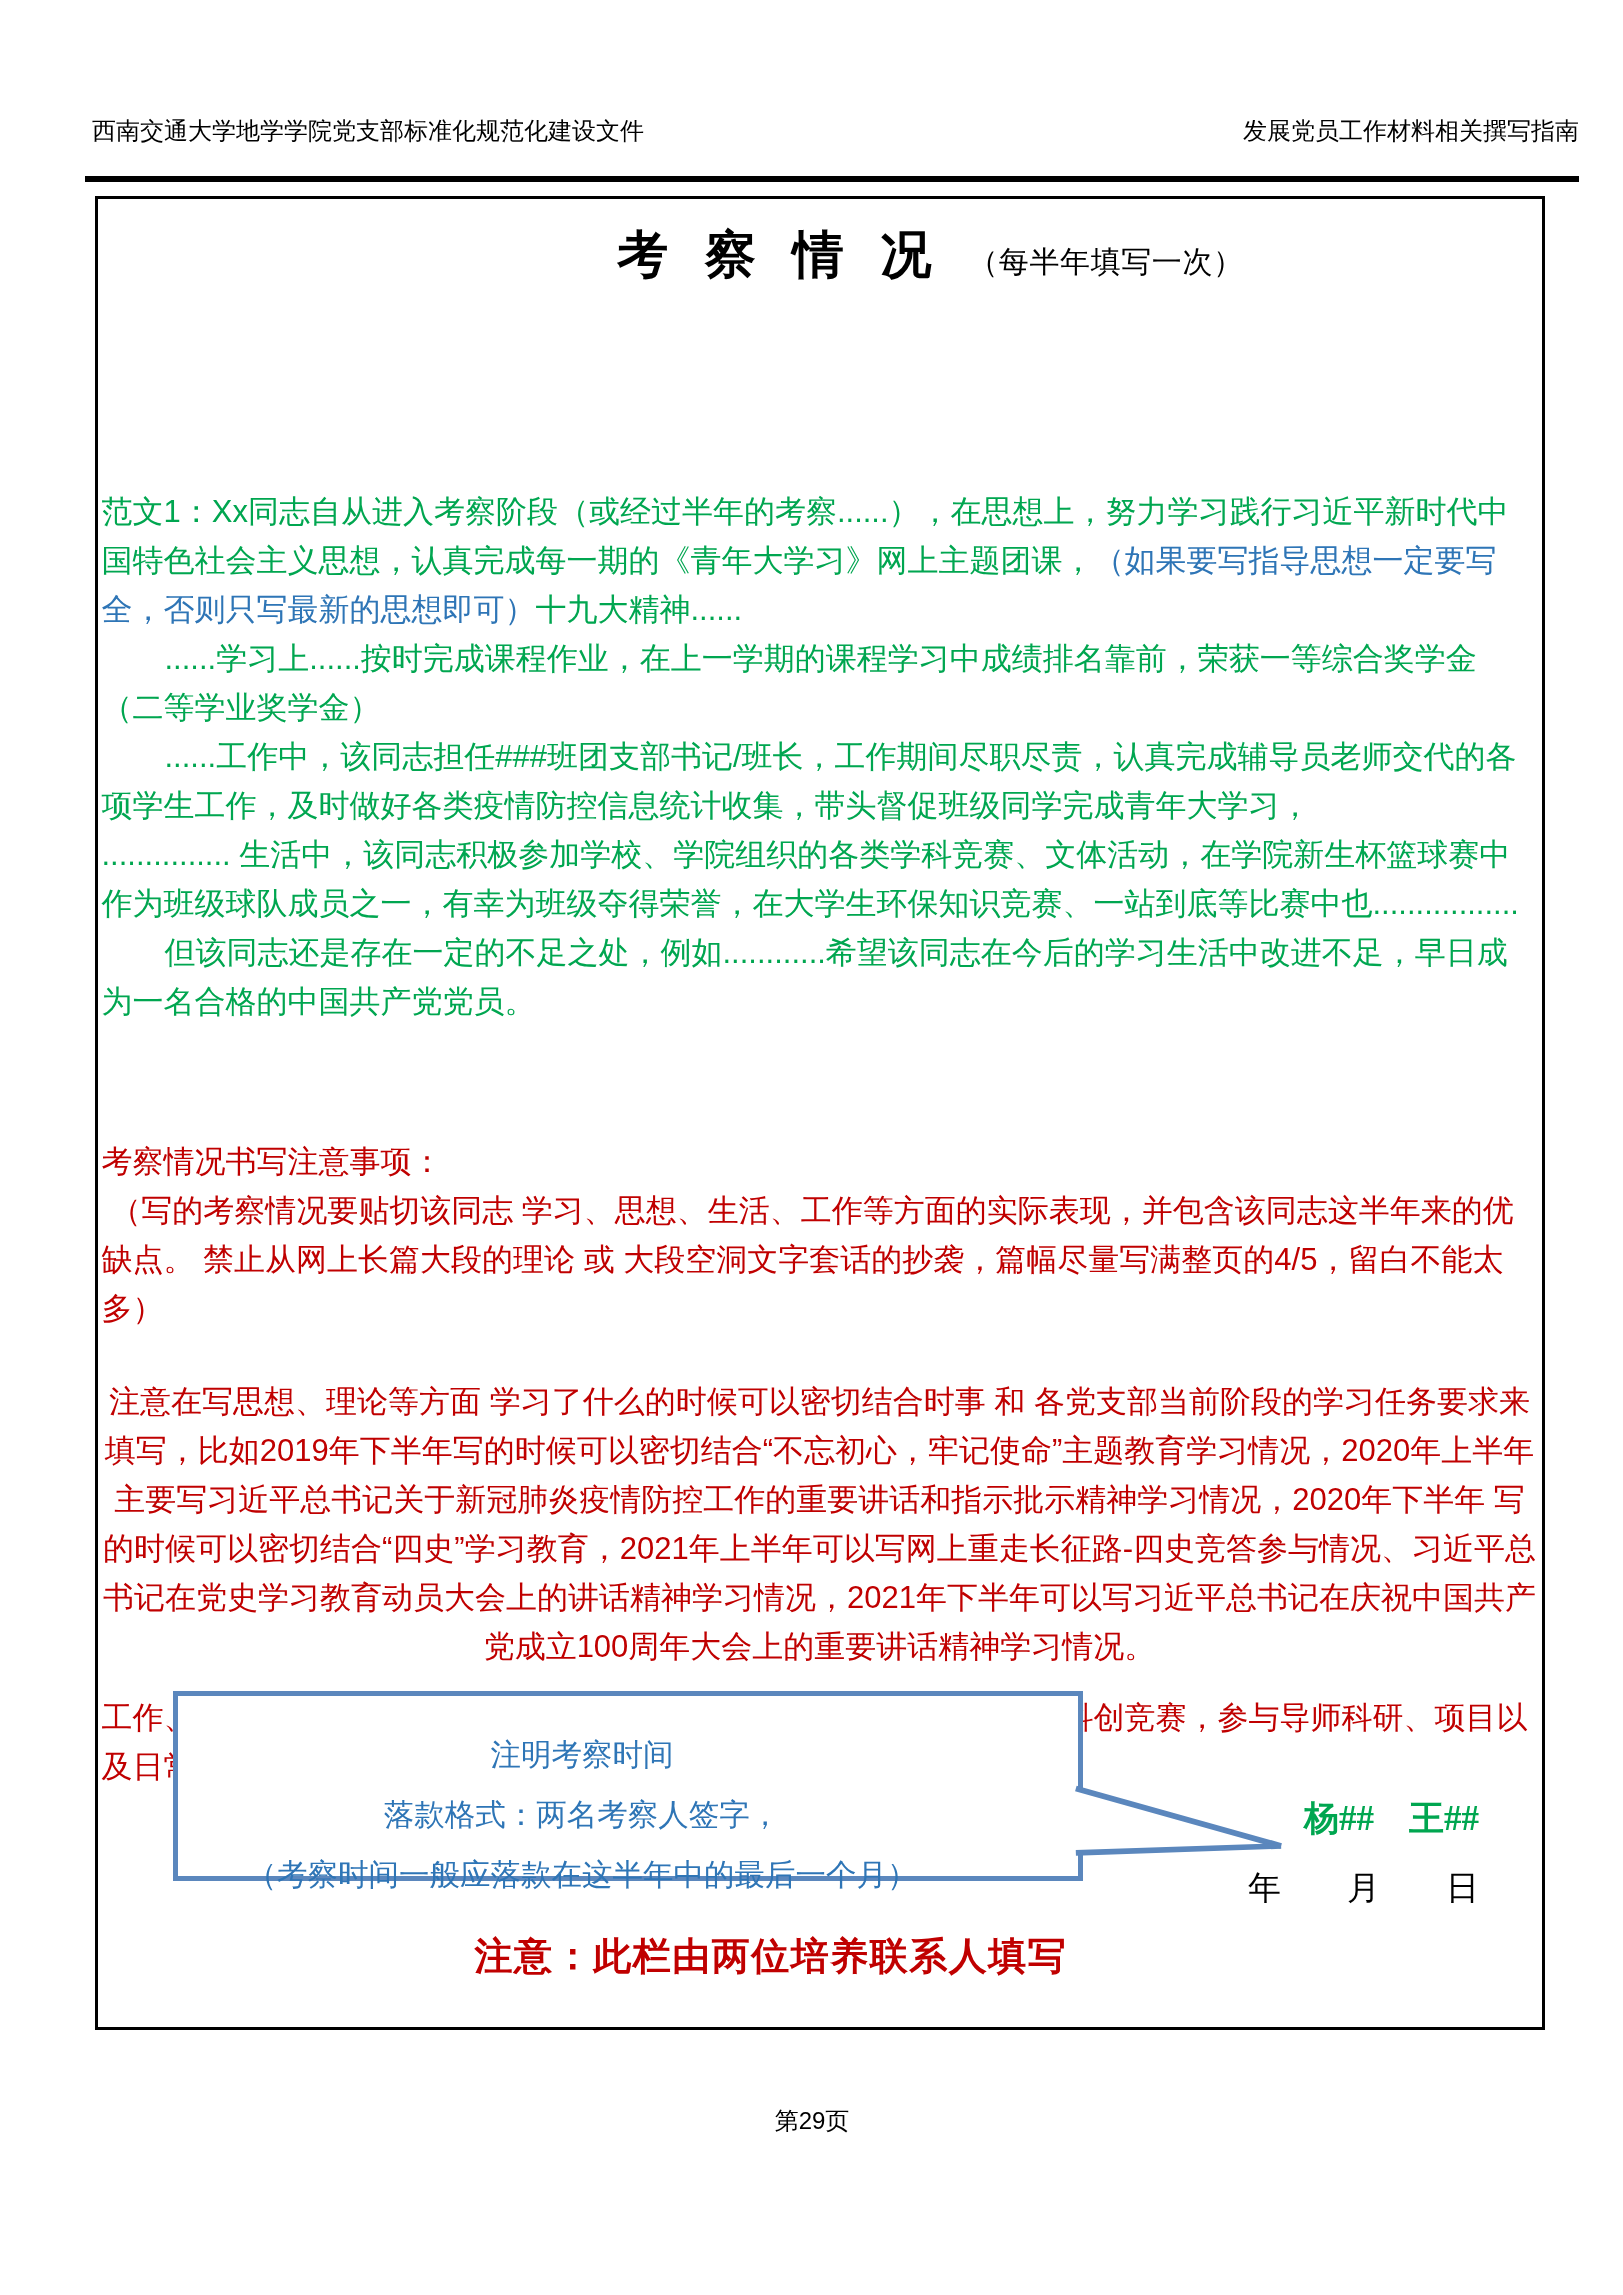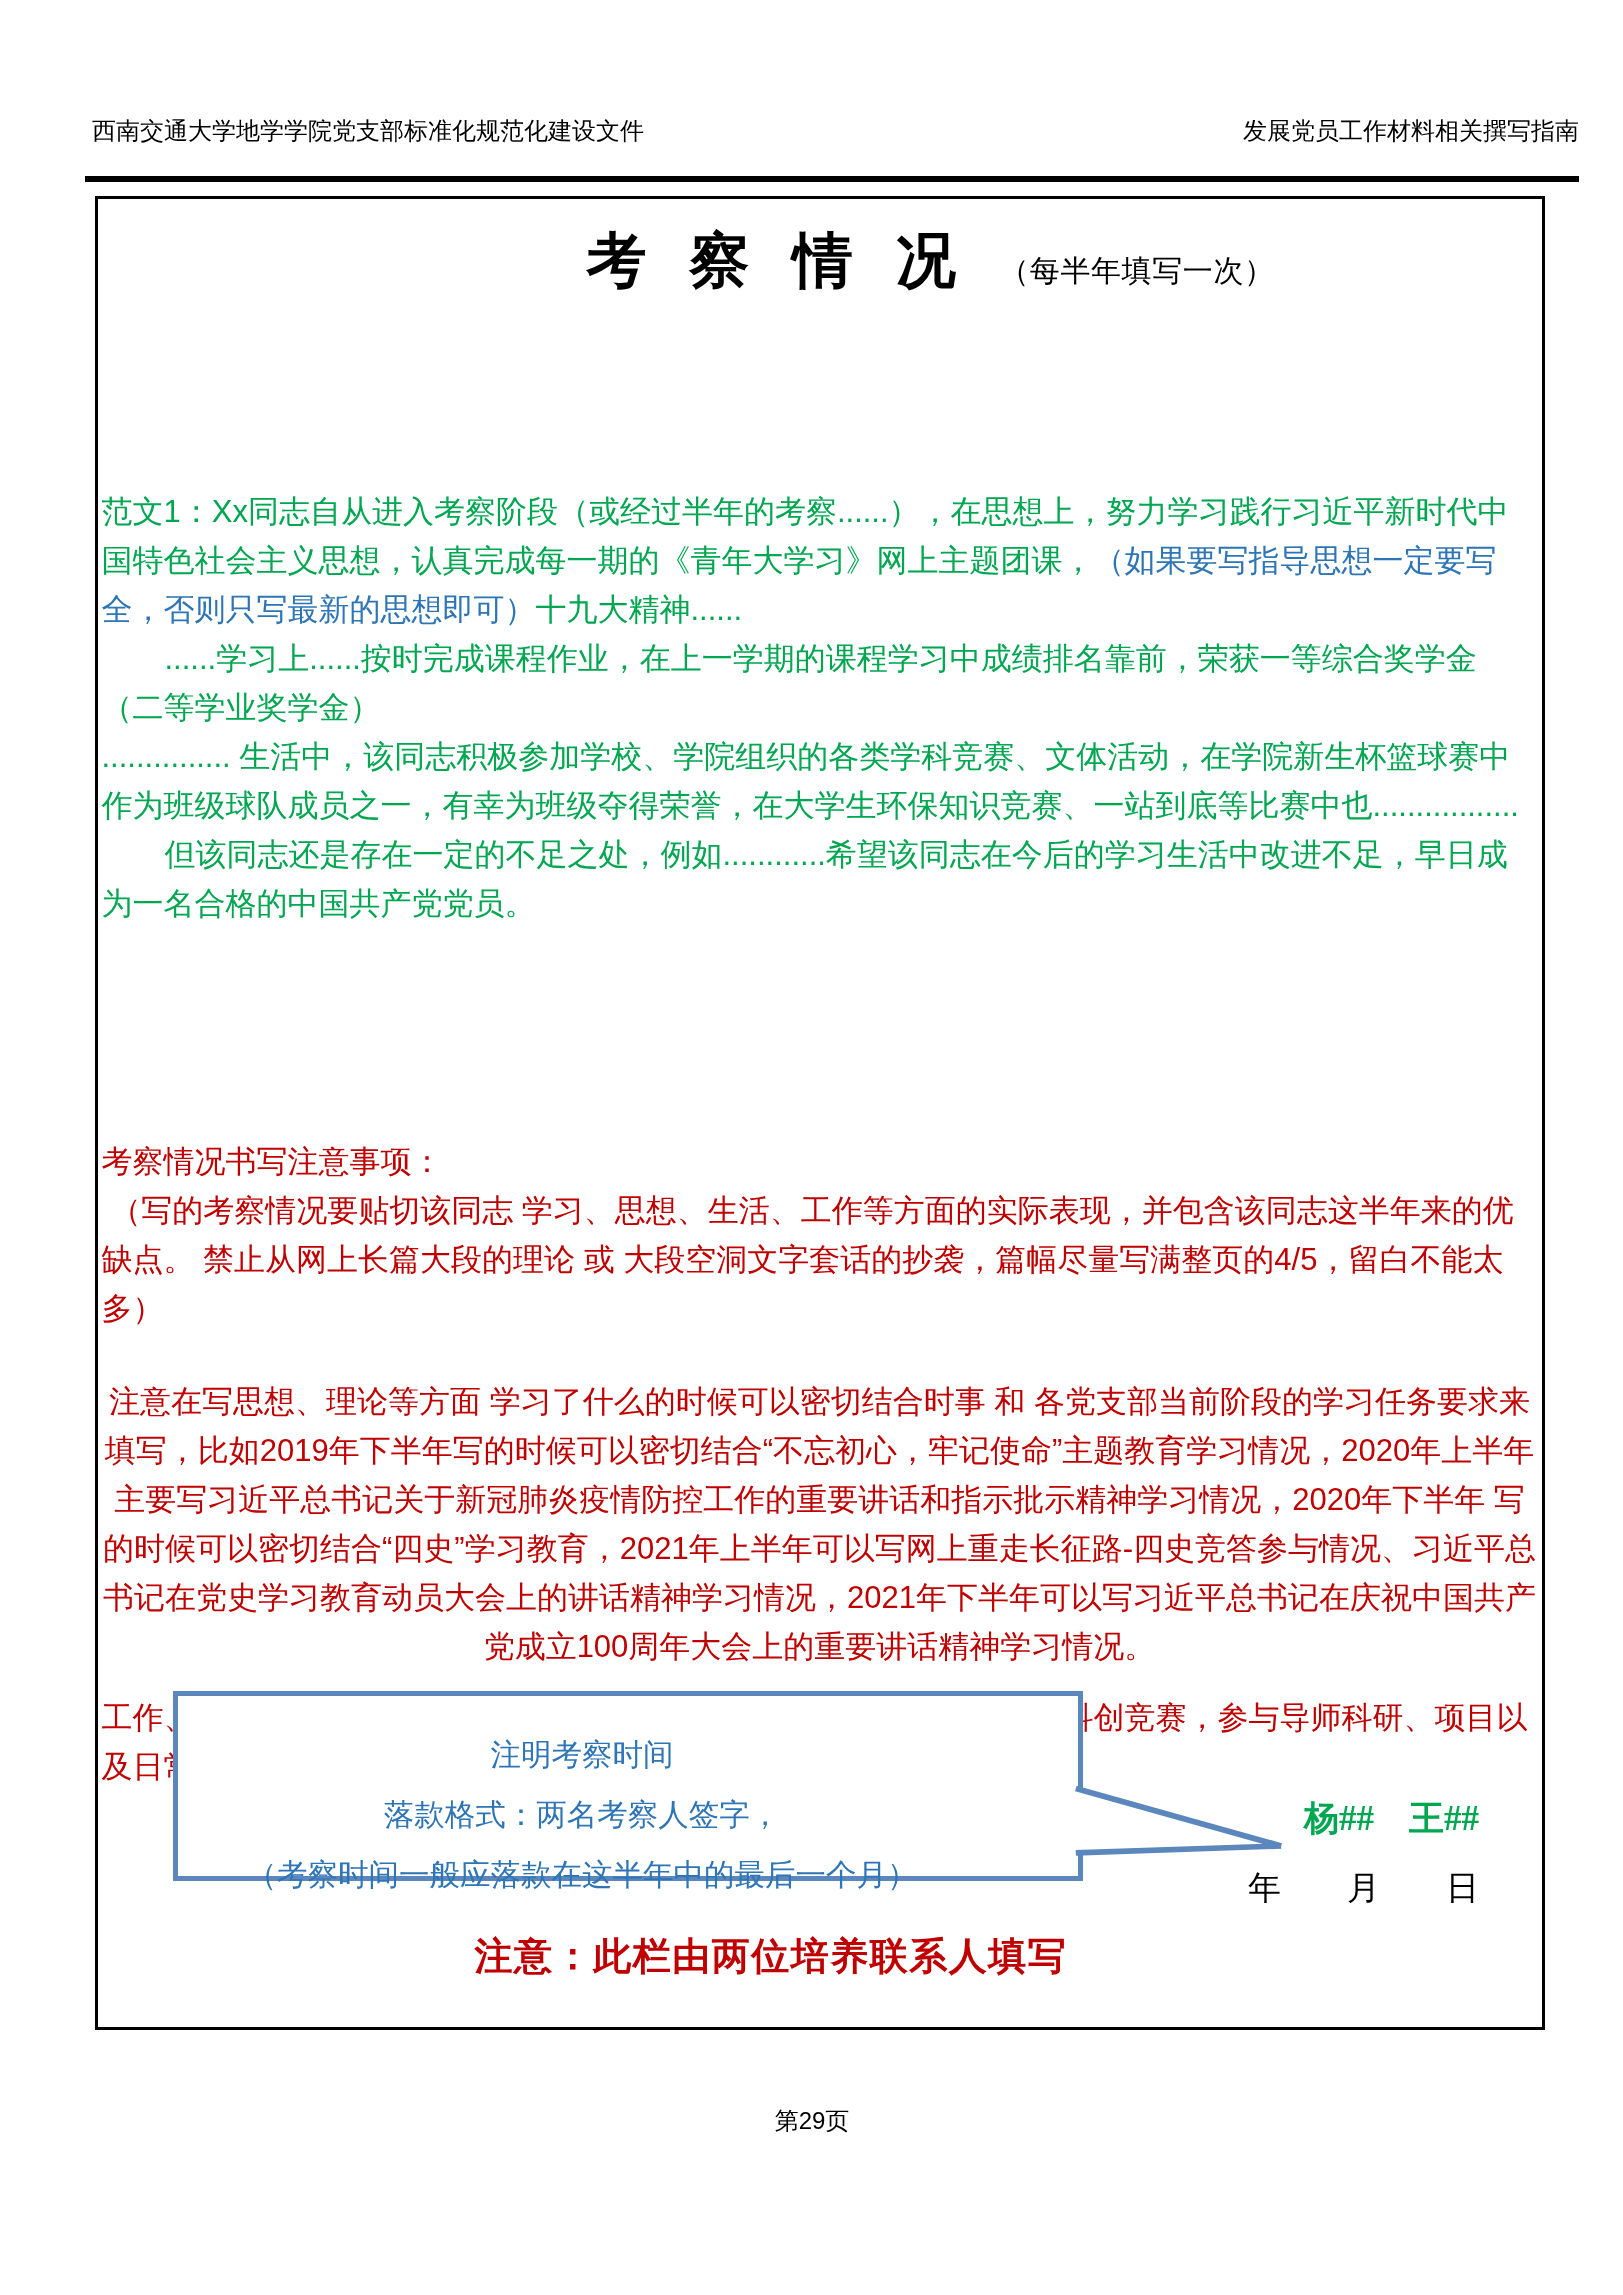--- a/index.html
+++ b/index.html
@@ -38,21 +38,21 @@
     background:#ffffff;
   }
   
   .title-row{
     position:absolute; left:0; top:22px; width:100%;
     text-align:center; white-space:nowrap;
   }
   .title-shift{position:relative; left:101px;}
   .title-main{
     font-family:Liberation Serif, serif;
-    font-weight:bold; font-size:60px; letter-spacing:0.72em; color:var(--ink);margin-left:19px;
+    font-weight:bold; font-size:51px; letter-spacing:0.72em; color:var(--ink);margin-left:19px;
   }
   .title-sub{
     font-family:"Liberation Serif", serif;
     font-size:30px; color:var(--ink); letter-spacing:0.02em;
   }
   
   .col{position:absolute; left:3.5px; width:1436px;}
   .para{
     margin:0; white-space:pre-wrap;
     font-size:31px; line-height:49px;
@@ -119,20 +119,21 @@
 
   <div class="box">
 
     <div class="title-row">
       <span class="title-shift"><span class="title-main">考察情况</span><span class="title-sub">（每半年填写一次）</span></span>
     </div>
 
     <div class="col col-green">
       <p class="para green"><span>范文1：Xx同志自从进入考察阶段（或经过半年的考察......），在思想上，努力学习践行习近平新时代中国特色社会主义思想，认真完成每一期的《青年大学习》网上主题团课，</span><span class="blue">（如果要写指导思想一定要写全，否则只写最新的思想即可）</span><span>十九大精神......</span></p>
       <p class="para green indent">......学习上......按时完成课程作业，在上一学期的课程学习中成绩排名靠前，荣获一等综合奖学金（二等学业奖学金）</p>
+      <p class="para green indent">......工作中，该同志担任###班团支部书记/班长，工作期间尽职尽责，认真完成辅导员老师交代的各项学生工作，及时做好各类疫情防控信息统计收集，带头督促班级同学完成青年大学习，</p>
       <p class="para green">............... 生活中，该同志积极参加学校、学院组织的各类学科竞赛、文体活动，在学院新生杯篮球赛中作为班级球队成员之一，有幸为班级夺得荣誉，在大学生环保知识竞赛、一站到底等比赛中也.................</p>
       <p class="para green indent">但该同志还是存在一定的不足之处，例如............希望该同志在今后的学习生活中改进不足，早日成为一名合格的中国共产党党员。</p>
     </div>
 
     <div class="col col-notes">
       <p class="para redtxt">考察情况书写注意事项：</p>
       <p class="para redtxt"> （写的考察情况要贴切该同志 学习、思想、生活、工作等方面的实际表现，并包含该同志这半年来的优缺点。 禁止从网上长篇大段的理论 或 大段空洞文字套话的抄袭，篇幅尽量写满整页的4/5，留白不能太多）</p>
     </div>
     <div class="col col-note2">
       <p class="para redtxt">注意在写思想、理论等方面 学习了什么的时候可以密切结合时事 和 各党支部当前阶段的学习任务要求来填写，比如2019年下半年写的时候可以密切结合“不忘初心，牢记使命”主题教育学习情况，2020年上半年主要写习近平总书记关于新冠肺炎疫情防控工作的重要讲话和指示批示精神学习情况，2020年下半年 写的时候可以密切结合“四史”学习教育，2021年上半年可以写网上重走长征路-四史竞答参与情况、习近平总书记在党史学习教育动员大会上的讲话精神学习情况，2021年下半年可以写习近平总书记在庆祝中国共产党成立100周年大会上的重要讲话精神学习情况。</p>

